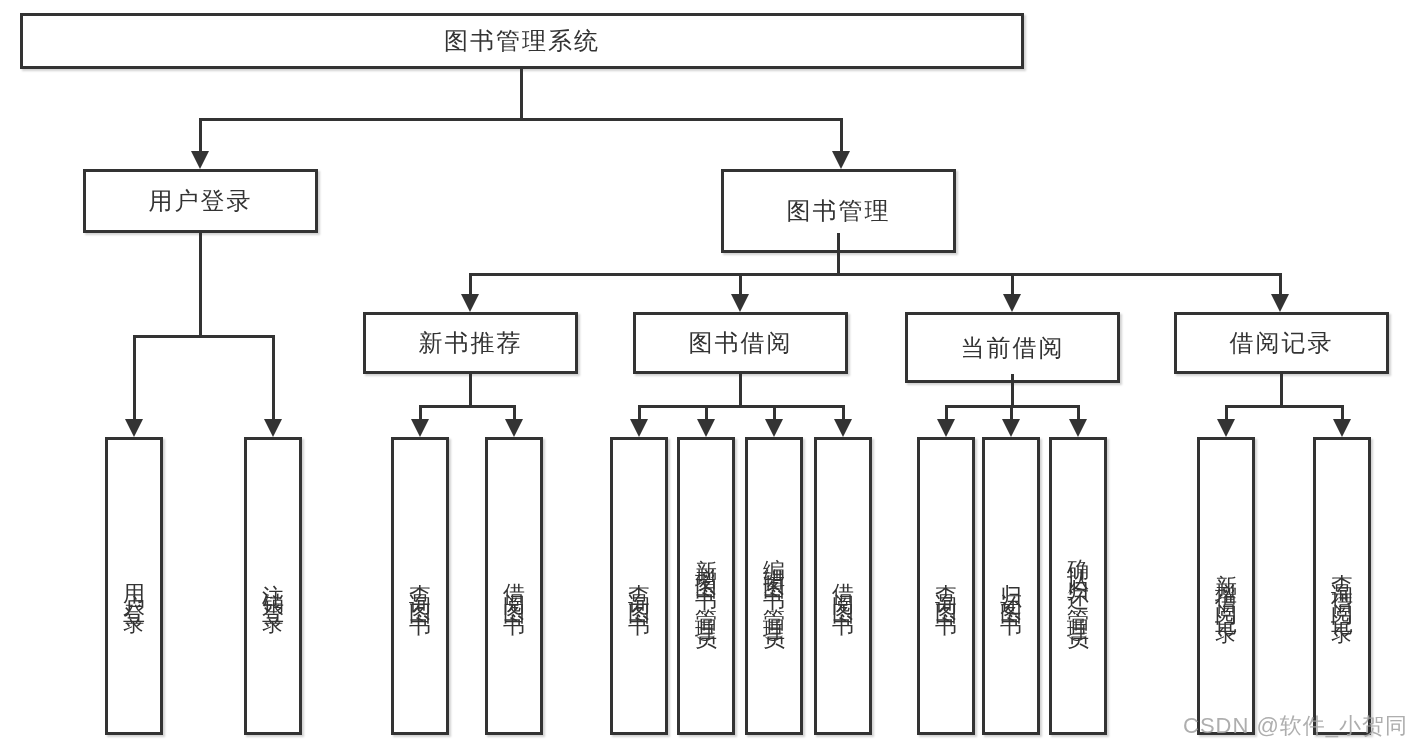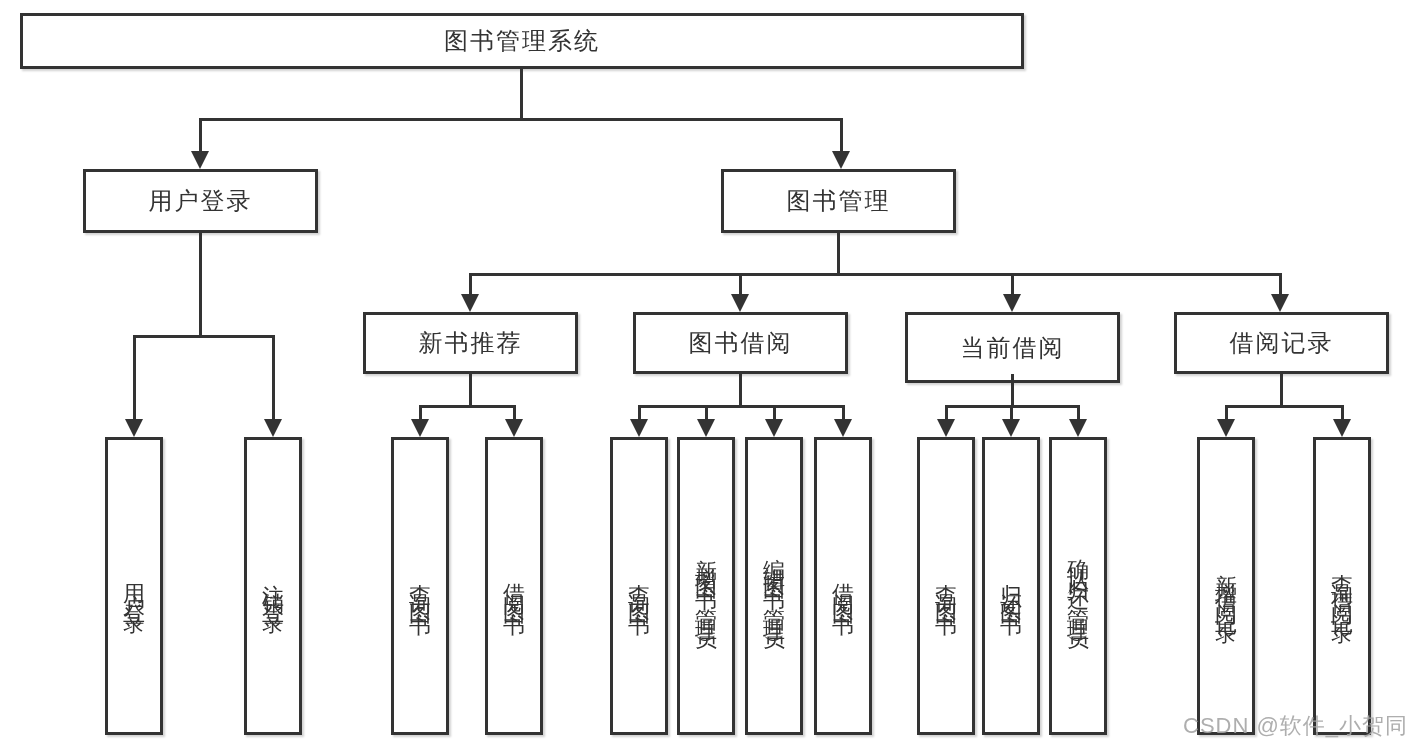--- a/index.html
+++ b/index.html
@@ -20,21 +20,21 @@
     box-shadow: 2px 2px 2px rgba(0,0,0,0.18);
     display: flex;
     align-items: center;
     justify-content: center;
     color: #333333;
     text-align: center;
   }
   .hnode { font-size: 24px; letter-spacing: 2px; white-space: nowrap; }
   .root-node  { left: 20px;  top: 13px;  width: 1004px; height: 56px; }
   .n-l1-a { left: 83px;  top: 169px; width: 235px; height: 64px; }
-  .n-l1-b { left: 721px; top: 169px; width: 235px; height: 64px; }
+  .n-l1-b { left: 721px; top: 169px; width: 235px; height: 84px; }
   .n-l2-a { left: 363px;  top: 312px; width: 215px; height: 62px; }
   .n-l2-b { left: 633px;  top: 312px; width: 215px; height: 62px; }
   .n-l2-c { left: 905px;  top: 312px; width: 215px; height: 71px; }
   .n-l2-d { left: 1174px; top: 312px; width: 215px; height: 62px; }
   .leaf { top: 437px; width: 58px; height: 298px; }
   .vlabel {
     writing-mode: vertical-rl;
     text-orientation: mixed;
     font-size: 22px;
     letter-spacing: 10px;

